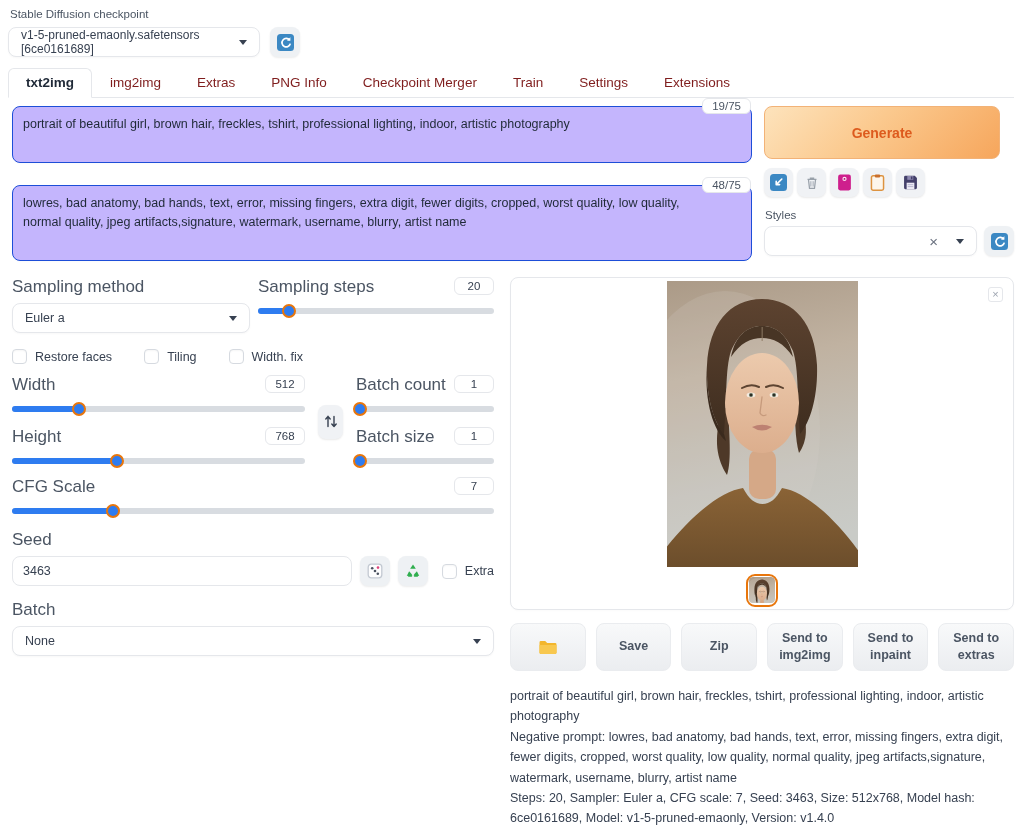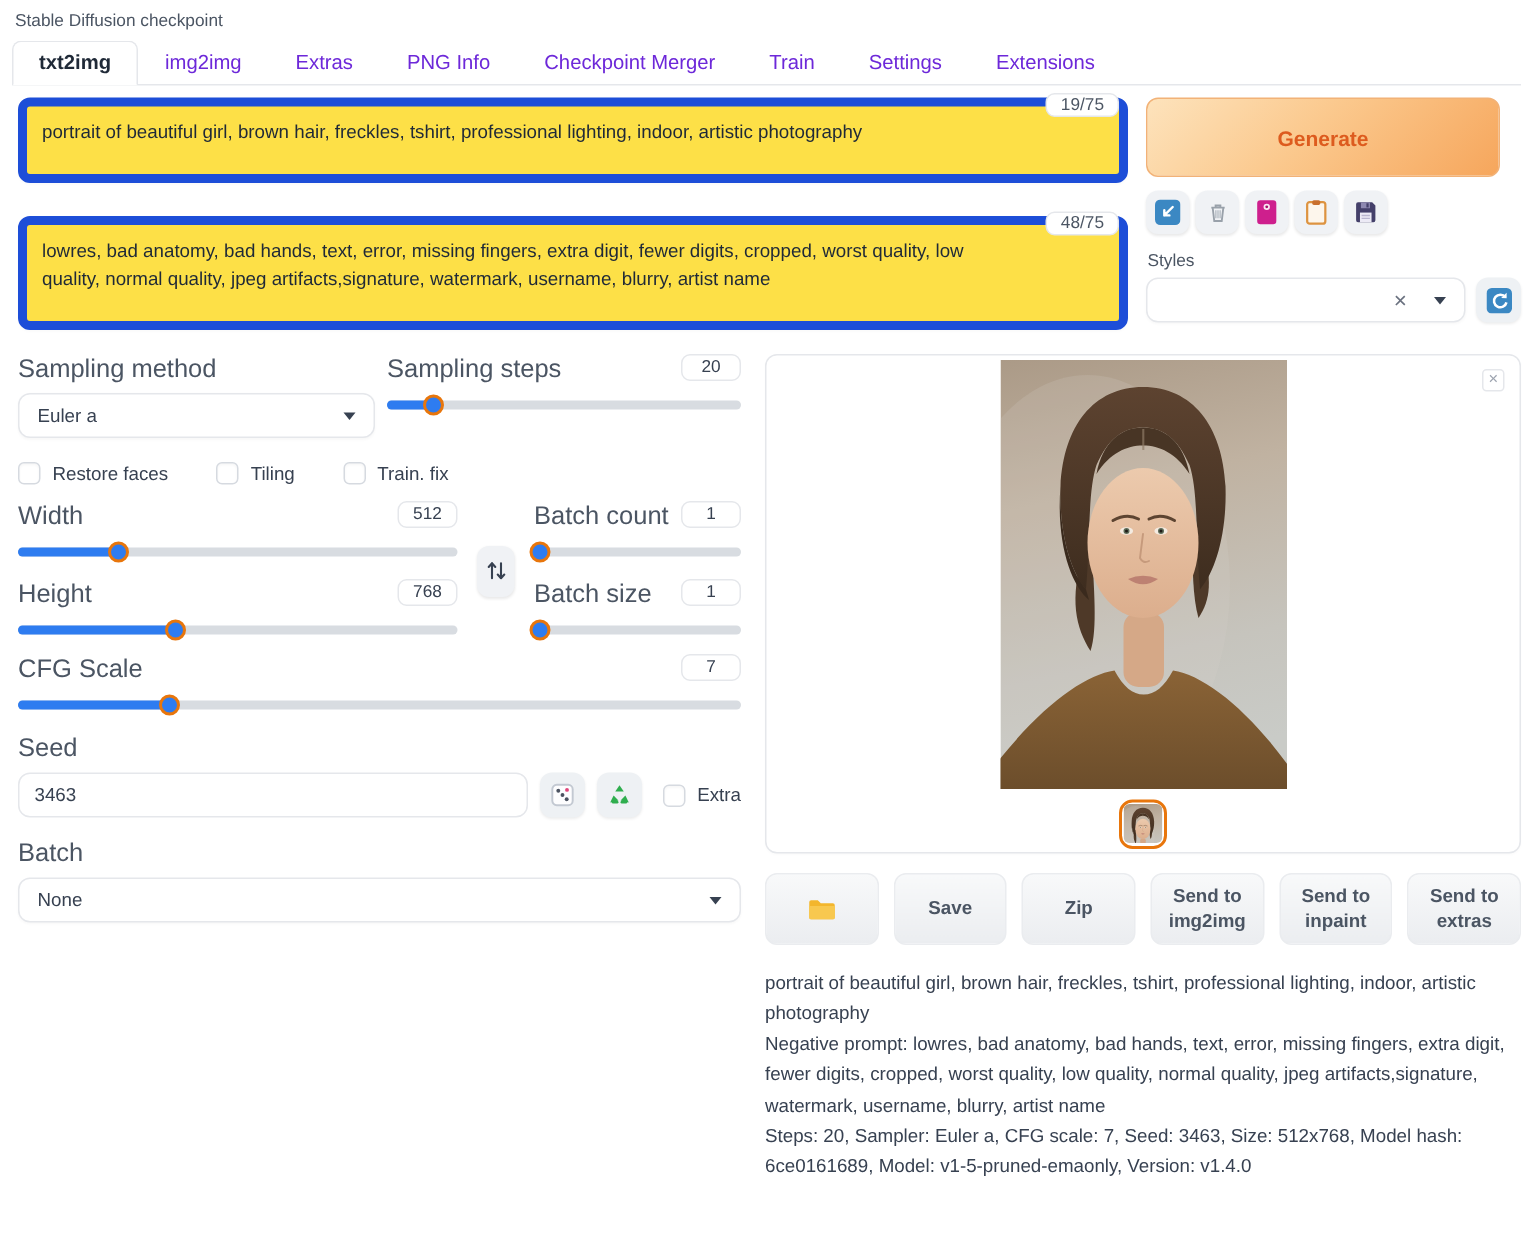--- a/index.html
+++ b/index.html
@@ -15,29 +15,29 @@
     box-shadow:0 1px 2px rgba(0,0,0,.03); cursor:pointer; }
   .ckpt-select { width:252px; justify-content:space-between; }
   .caret { width:0; height:0; border-left:4px solid transparent; border-right:4px solid transparent;
     border-top:5px solid #374151; margin-left:8px; flex:none; }
   .icon-btn { width:30px; height:30px; border-radius:8px; background:#eef1f4; border:none;
     display:flex; align-items:center; justify-content:center; cursor:pointer;
     box-shadow:0 1px 2px rgba(0,0,0,.08); flex:none; }
 
   
   .tabbar { display:flex; border-bottom:1px solid #e5e7eb; align-items:flex-end; }
-  .tab { padding:6px 17px 7px; font-size:13.5px; color:#6d28d9; cursor:pointer;
+  .tab { padding:6px 17px 7px; font-size:13.5px; color:#7f1d1d; cursor:pointer;
     border:1px solid transparent; margin-bottom:-1px; white-space:nowrap; }
   .tab.active { background:#fff; border-color:#e5e7eb; border-bottom-color:#fff;
     border-radius:6px 6px 0 0; color:#1f2937; font-weight:700; }
 
   
   .toprow { display:flex; gap:12px; margin-top:8px; }
   .prompt-col { flex:1; padding-left:4px; }
-  .prompt-box { position:relative; border:6px solid #1d4ed8; border-radius:8px; background:#fde047;
+  .prompt-box { position:relative; border:1px solid #1d4ed8; border-radius:8px; background:#c4b5fd;
     box-shadow:0 1px 2px rgba(0,0,0,.02); }
   .prompt-box textarea { width:100%; height:100%; border:none; resize:none; outline:none;
     font-family:"Liberation Sans",sans-serif; font-size:12.5px; color:#1f2937;
     line-height:1.5; padding:8px 64px 8px 10px; background:transparent; }
   .pb1 { height:57px; }
   .pb2 { height:76px; margin-top:22px; }
   .counter { position:absolute; top:-9px; right:0; background:#fff; border:1px solid #e5e7eb;
     border-radius:6px; padding:1px 9px; font-size:11.5px; color:#4b5563; }
 
   .gen-col { width:250px; flex:none; }
@@ -163,20 +163,33 @@
       <path d="M95,116 L93,132 Q95,136 99,134" stroke="#c69a7c" stroke-width="1.3" fill="none" stroke-linecap="round"></path>
       <path d="M85,146 Q95,141.5 105,146 Q95,153 85,146 Z" fill="#bd8172"></path>
       <path d="M40,84 C39,114 46,140 57,153 L59,160 C47,150 37,122 40,84 Z" fill="#3a2a1d"></path>
     </symbol>
   </defs>
 </svg>
 
 <div class="app">
 
   <div class="ckpt-label">Stable Diffusion checkpoint</div>
+  <div class="ckpt-row">
+    <div class="select ckpt-select">
+      <span>v1-5-pruned-emaonly.safetensors [6ce0161689]</span>
+      <span class="caret"></span>
+    </div>
+    <button class="icon-btn">
+      <svg width="17" height="17" viewBox="0 0 17 17">
+        <rect width="17" height="17" rx="3.5" fill="#3b88c3"></rect>
+        <path d="M12.6 6.2 A4.2 4.2 0 1 0 13.3 9.6" fill="none" stroke="#fff" stroke-width="1.7"></path>
+        <path d="M13.4 3.2 L13.4 6.8 L9.8 6.6 Z" fill="#fff"></path>
+      </svg>
+    </button>
+  </div>
 
   <div class="tabbar">
     <div class="tab active">txt2img</div>
     <div class="tab">img2img</div>
     <div class="tab">Extras</div>
     <div class="tab">PNG Info</div>
     <div class="tab">Checkpoint Merger</div>
     <div class="tab">Train</div>
     <div class="tab">Settings</div>
     <div class="tab">Extensions</div>
@@ -280,21 +293,21 @@
         <label class="checkbox">
           <span class="box"></span>
           <span>Restore faces</span>
         </label>
         <label class="checkbox">
           <span class="box"></span>
           <span>Tiling</span>
         </label>
         <label class="checkbox">
           <span class="box"></span>
-          <span>Train. fix</span>
+          <span>Width. fix</span>
         </label>
       </div>
 
       <div class="dims-row">
         <div class="dim-col">
           <div class="dim-widget">
             <div class="widget-head">
               <div class="field-label" style="margin:0">Width</div>
               <input class="num-input" value="512" style="">
             </div>

